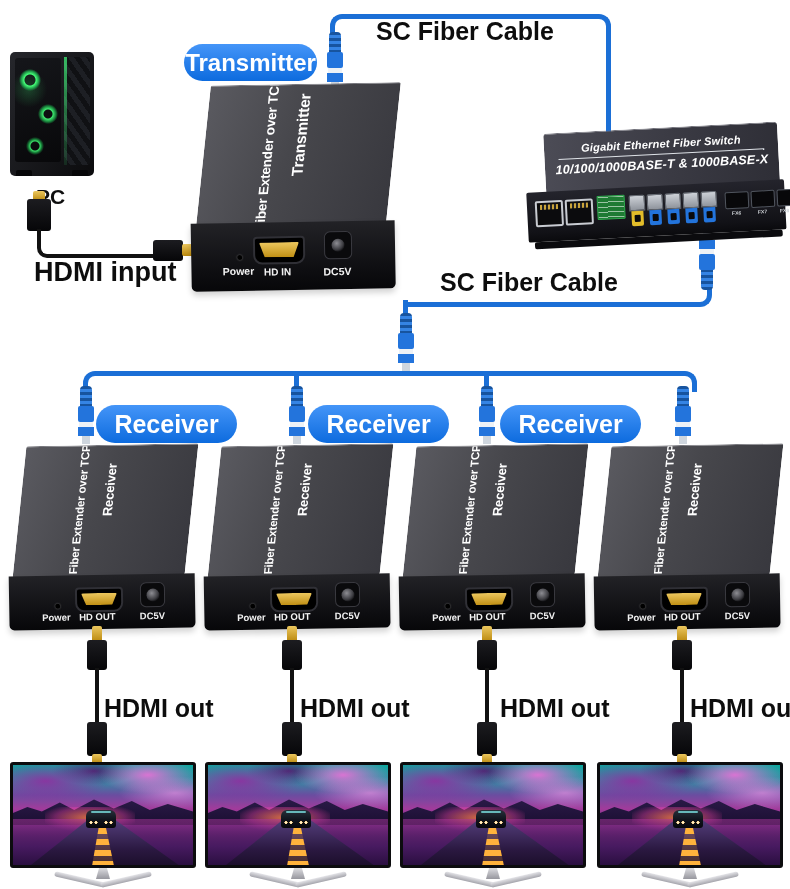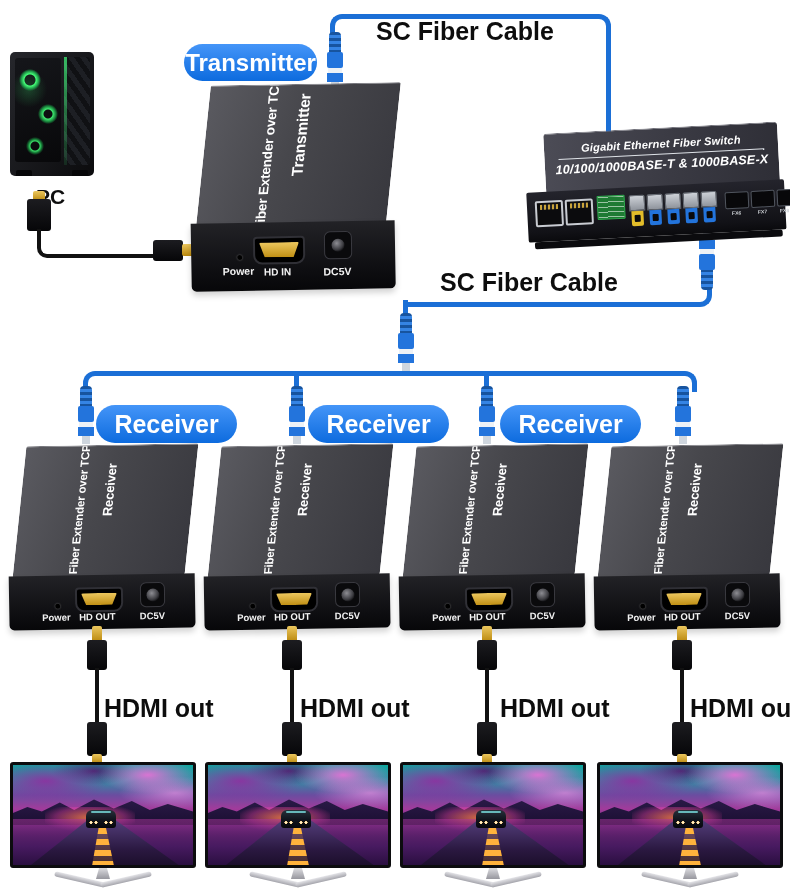--- a/index.html
+++ b/index.html
@@ -213,20 +213,21 @@
     <div class="pc-foot" style="right:6px;"></div>
   </div>
   <div class="biglbl" style="left:36px;top:185px;font-size:21px;">PC</div>
 
   <div class="gold" style="left:33px;top:191px;width:12px;height:10px;"></div>
   <div class="plug" style="left:27px;top:199px;width:24px;height:32px;"></div>
   <div class="hcable" style="left:37px;top:229px;width:4px;height:14px;"></div>
   <div id="pc-cable-l"></div>
   <div class="plug" style="left:153px;top:240px;width:30px;height:21px;"></div>
   <div class="gold" style="left:182px;top:244px;width:12px;height:12px;"></div>
+  <div class="biglbl" style="left:34px;top:257px;font-size:27px;">HDMI input</div>
 
   <div class="pill" style="left:184px;top:44px;width:133px;height:37px;font-size:24px;line-height:37px;">Transmitter</div>
 
   <div class="device" style="left:190px;top:84px;width:206px;height:206px;">
     <div class="dev-top" style="left:14px;top:0;width:190px;height:140px;">
       <span class="vlabel" style="left:64px;top:72px;font-size:13.5px;">HD Fiber Extender over TCP/IP</span>
       <span class="vlabel" style="left:96px;top:50px;font-size:15.5px;">Transmitter</span>
     </div>
     <div class="dev-front" style="left:0;top:138px;width:204px;height:68px;">
       <div class="pwr-dot" style="left:46px;top:32px;"></div>

